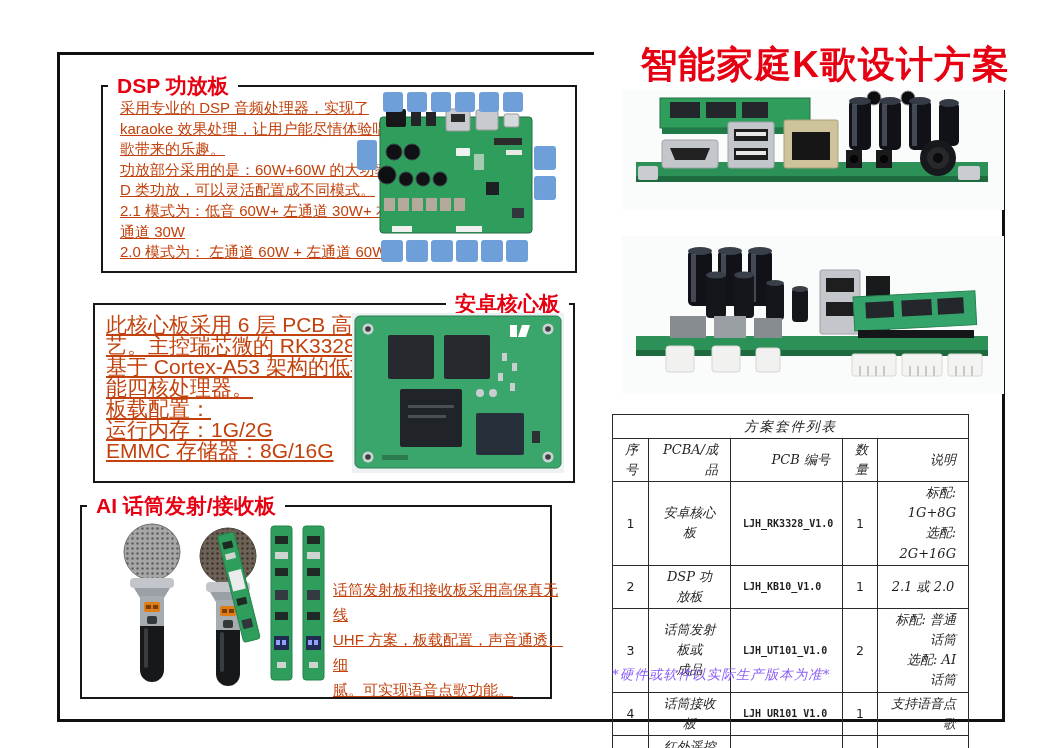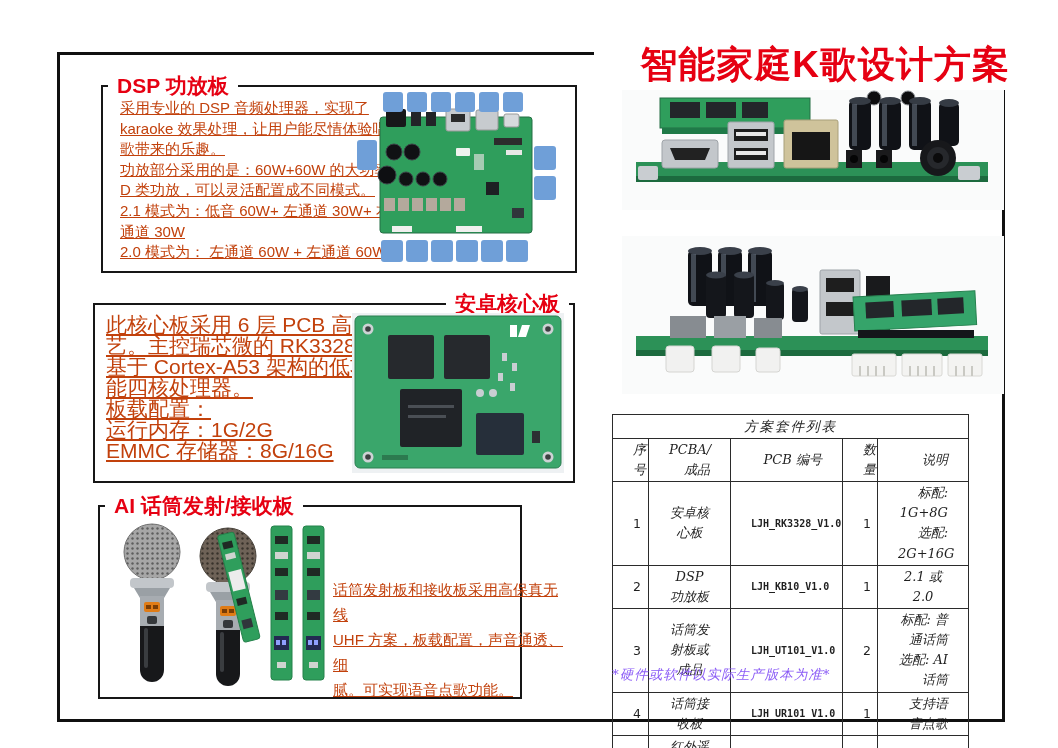--- a/index.html
+++ b/index.html
@@ -18,40 +18,40 @@
   }
   .box{position:absolute;border:2px solid #161616;box-sizing:border-box;z-index:2;}
   .box-heading{
     position:absolute;top:-17px;margin:0;background:#fff;color:#e60012;
     font-weight:bold;font-size:21px;line-height:32px;padding:0 9px;white-space:nowrap;
   }
   .heading-left{left:5px;}
   .heading-right{right:4px;}
   .dsp-box{left:101px;top:85px;width:476px;height:188px;}
   .android-box{left:93px;top:303px;width:482px;height:180px;}
-  .ai-box{left:98px;top:505px;width:424px;height:194px;text-align:right;}
+  .ai-box{left:80px;top:505px;width:472px;height:194px;text-align:right;}
   .body-text{position:absolute;white-space:pre-line;color:#c2410c;z-index:3;text-decoration:underline;}
   .dsp-text{left:120px;top:98px;font-size:15px;line-height:20.6px;}
   .android-text{left:106px;top:314px;font-size:21px;line-height:21px;}
   .ai-text{left:333px;top:577px;font-size:15px;line-height:25px;width:234px;}
   .img-abs{position:absolute;z-index:3;line-height:0;}
   .dsp-image{left:356px;top:90px;}
   .android-image{left:352px;top:313px;}
   .mic-image{left:100px;top:516px;}
   .strips-image{left:213px;top:524px;}
   .photo1{left:622px;top:88px;}
   .photo2{left:622px;top:236px;}
   .kit-table{
     position:absolute;left:612px;top:414px;width:356px;z-index:3;
     border-collapse:collapse;table-layout:fixed;
     font-family:"DejaVu Serif","Liberation Serif",serif;font-style:italic;
     font-size:13px;color:#1f1f1f;
   }
   .kit-table td{
-    border:1px solid #2b2b2b;padding:1px 20px;text-align:center;
+    border:1px solid #2b2b2b;padding:1px 12px;text-align:center;
     white-space:pre-line;line-height:1.55;overflow:hidden;
   }
   .kit-table .t-title{height:20px;font-size:13.5px;letter-spacing:2px;}
   .kit-table .t-head td{height:24px;}
   .kit-table .left{text-align:right;}
   .kit-table .code{
     font-family:"DejaVu Sans Mono","Liberation Mono",monospace;
     font-style:normal;font-weight:bold;font-size:10px;text-align:left;
   }
   .kit-table .num{font-style:normal;font-family:"DejaVu Sans",sans-serif;font-size:12.5px;}

